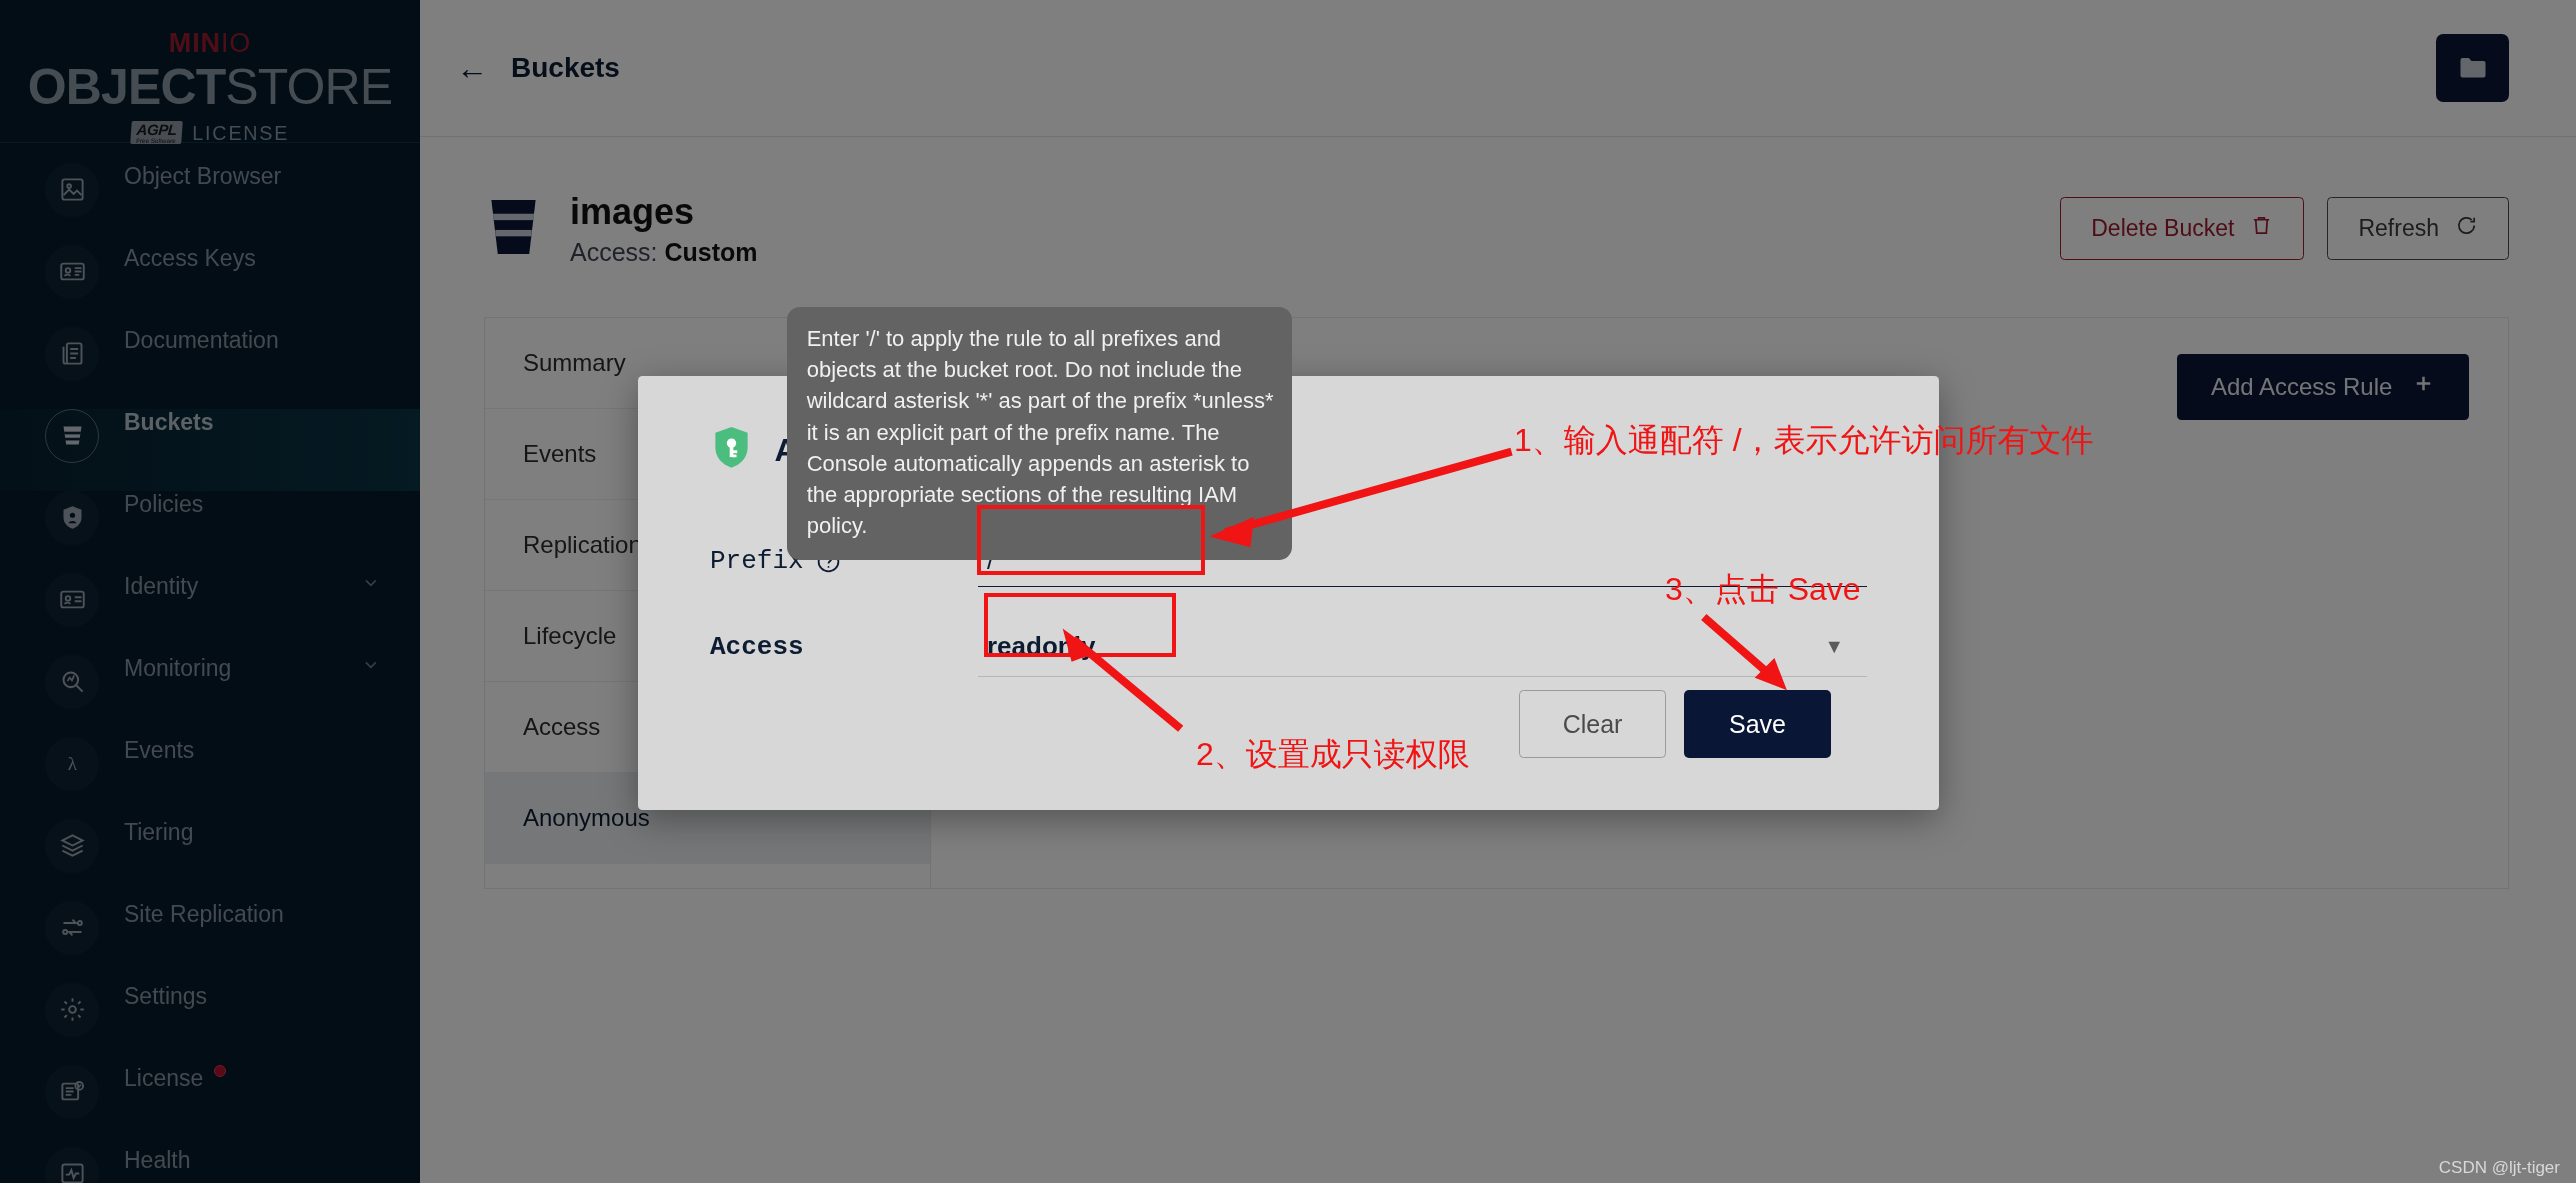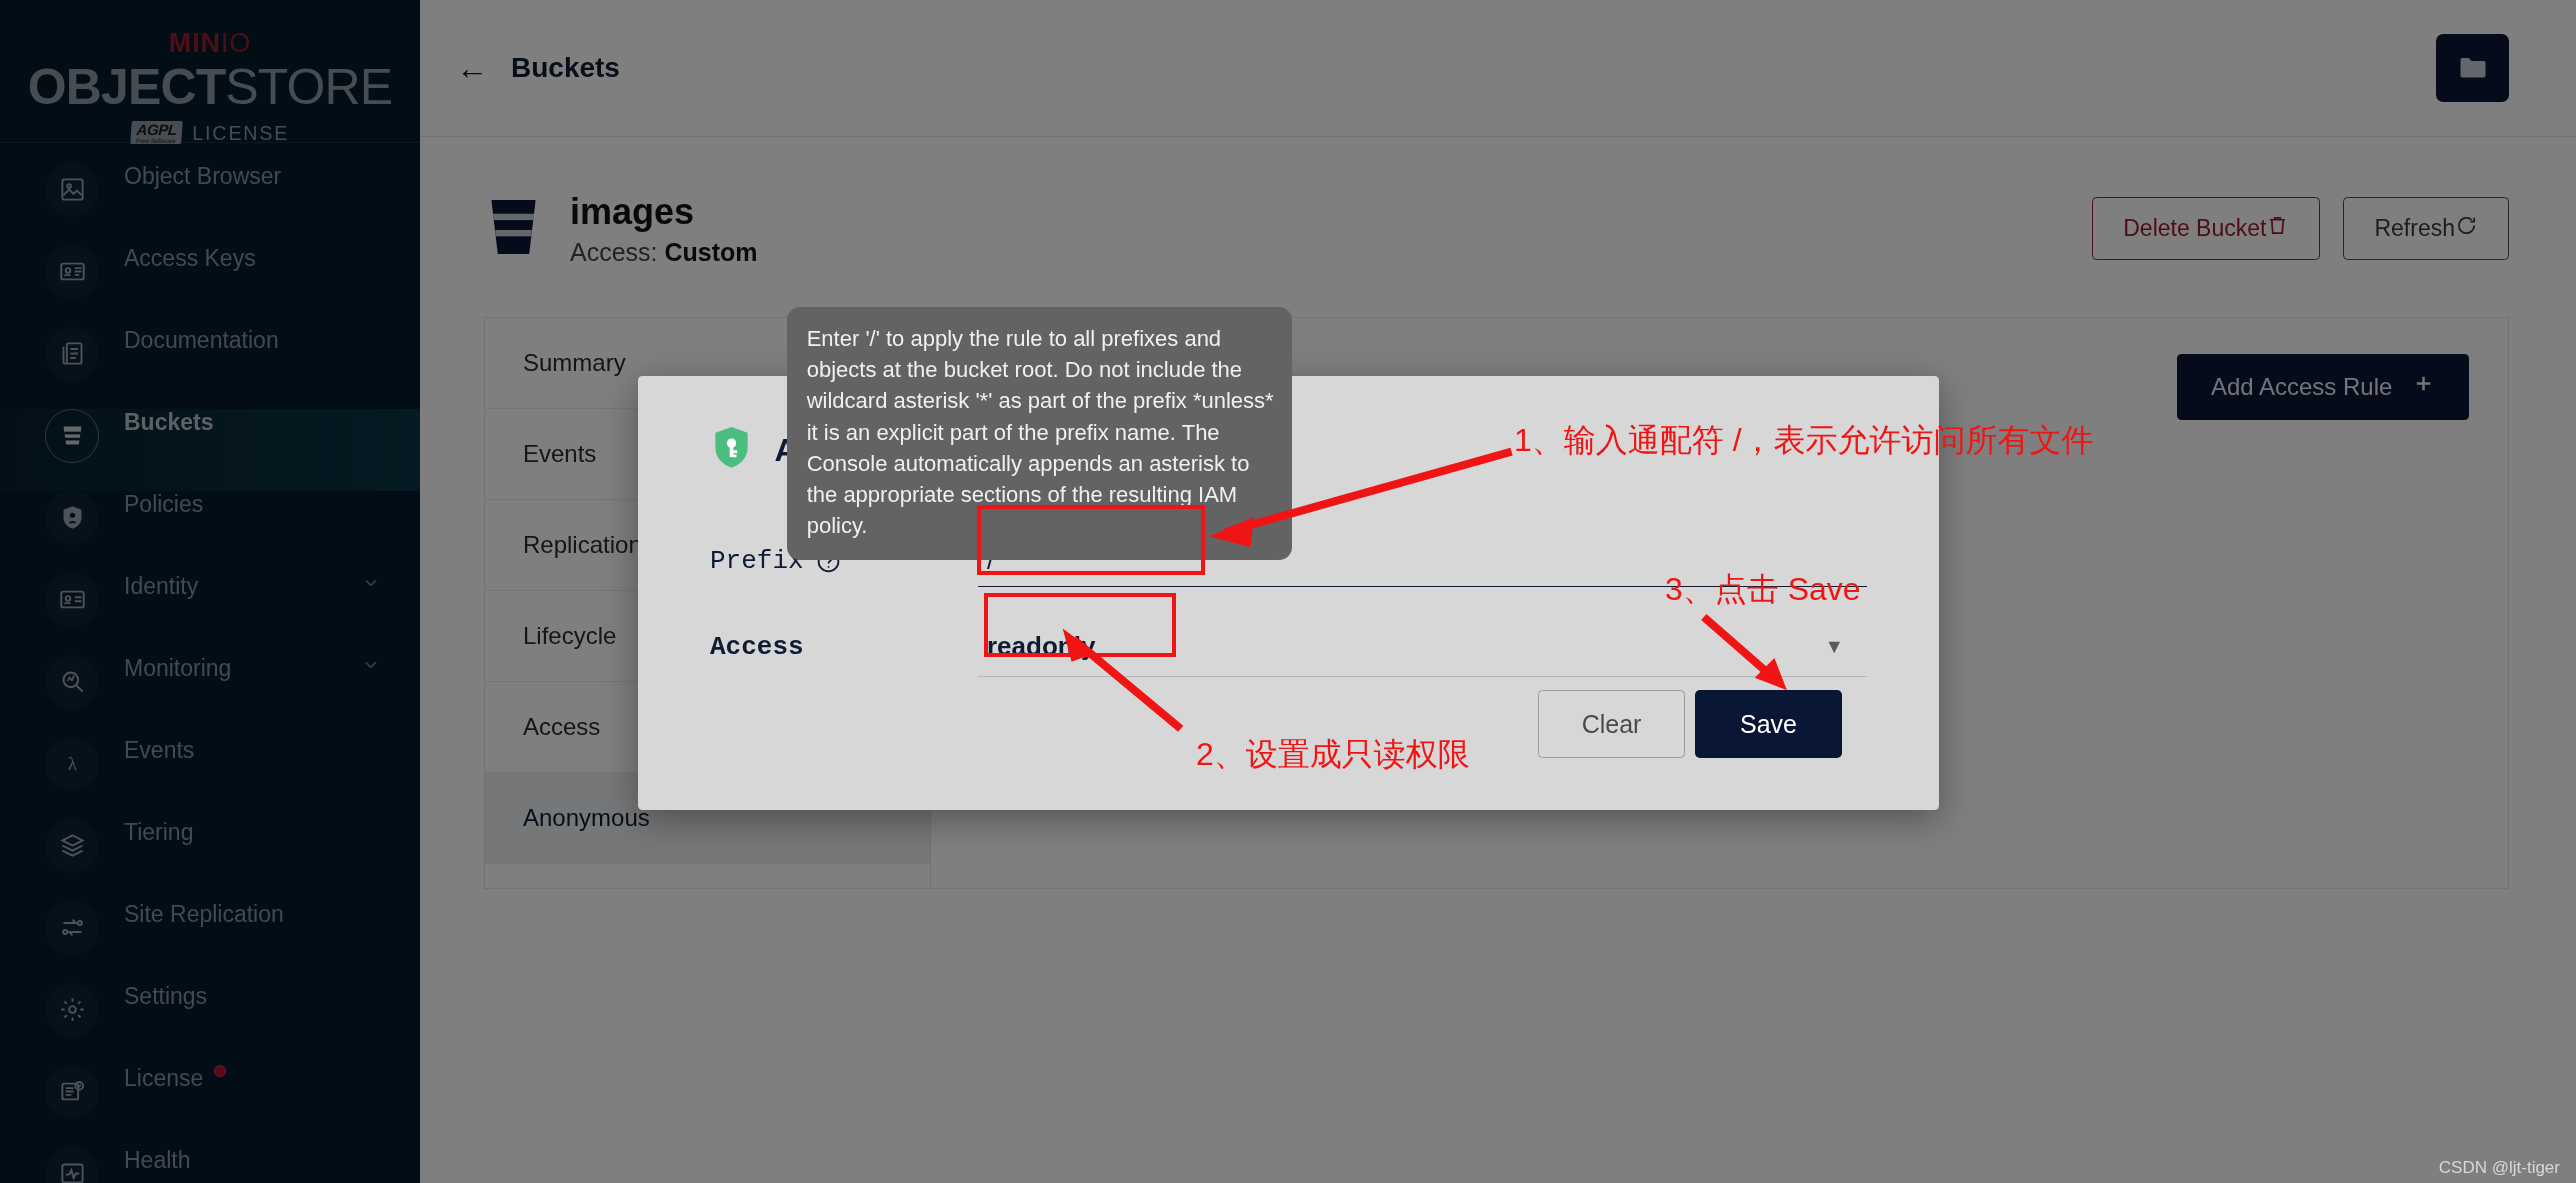--- a/index.html
+++ b/index.html
@@ -125,21 +125,21 @@
 
   .content { padding: 54px 67px 0 64px; }
   .bucket-head { display:flex; align-items:center; }
   .bucket-icon { margin-right: 27px; }
   .bucket-name { font-size: 36px; font-weight: bold; color:#121212; line-height:1.15; }
   .bucket-access { font-size: 25px; color:#3f4550; margin-top: 5.4px; }
   .bucket-access b { color:#121212; }
   .head-actions { margin-left:auto; display:flex; gap: 23px; }
   .btn {
     height: 63px; border-radius: 4.5px; font-size: 23px;
-    display:flex; align-items:center; 
+    display:flex; align-items:center; gap: 16px;
     padding: 0 30px; cursor:pointer; background: transparent;
   }
   .btn-danger { border: 0.9px solid #9c1c2e; color:#9c1c2e; }
   .btn-outline { border: 0.9px solid #4a4a4a; color:#3a3a3a; }
 
   .panel { display:flex; margin-top: 50px; }
   .tabs {
     width: 447px; border: 0.9px solid #e6e6e6; border-right:0.9px solid #e6e6e6;
     background: #fff;
   }
@@ -186,22 +186,22 @@
     background: transparent; font-size: 26px; color:#0d1c33;
     font-family: "Liberation Sans", sans-serif; outline:none; padding-left: 9px;
   }
   .sel-wrap {
     width: 100%; height: 59px; border-bottom: 0.9px solid #b6b6b6;
     display:flex; align-items:center; padding-left: 9px;
     font-size: 26px; font-weight: bold; color:#0d1c33;
   }
   .sel-caret { margin-left:auto; color:#5a5a5a; font-size: 19.7px; margin-right: 23px;}
   .modal-actions {
-    position:absolute; right: 97px; bottom: 52px;
-    display:flex; gap: 10px; margin-top: 21px;
+    position:absolute; right: 108px; bottom: 52px;
+    display:flex; gap: 18px; margin-top: 21px;
   }
   .btn-clear {
     width: 147px; height: 68px; border:0.9px solid #9a9a9a; border-radius:4.5px;
     background: transparent; color:#4a4a4a; font-size: 25px; cursor:pointer;
     font-family: "Liberation Sans", sans-serif;
   }
   .btn-save {
     width: 147px; height: 68px; border:none; border-radius:5px;
     background:#0a1635; color:#fff; font-size: 25px; cursor:pointer;
     font-family: "Liberation Sans", sans-serif;

